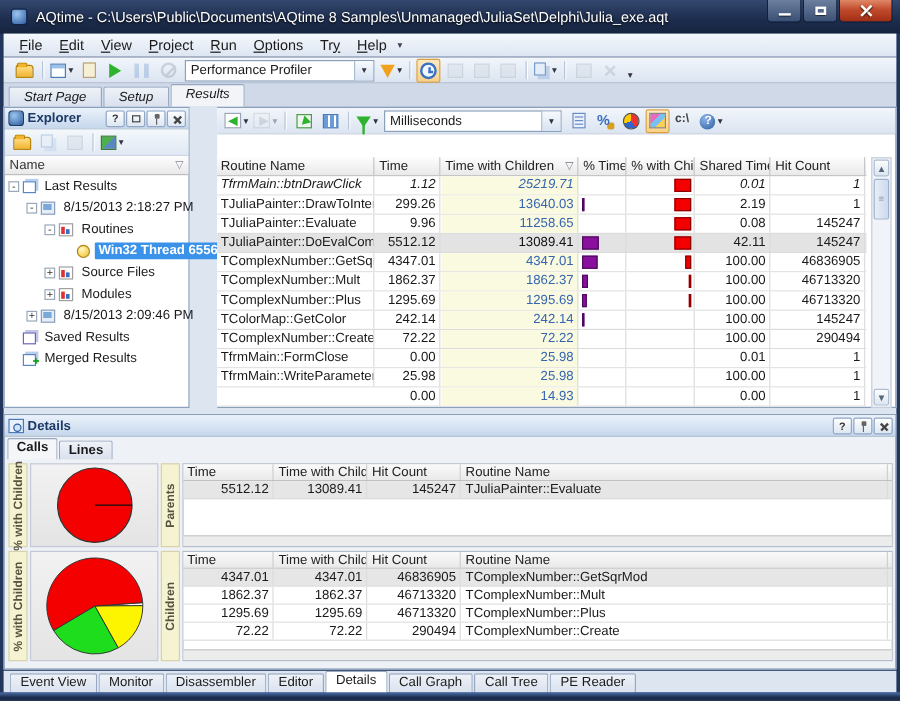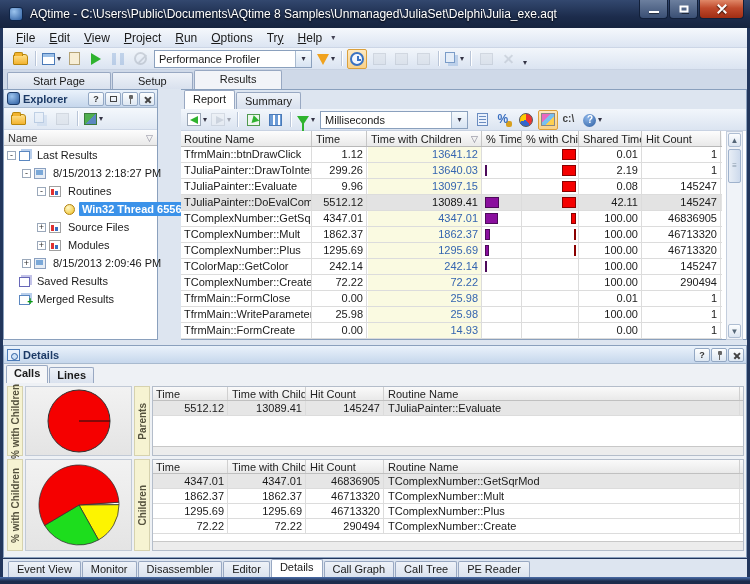--- a/index.html
+++ b/index.html
@@ -72,21 +72,21 @@
   .g-aq{width:13px;height:13px;border-radius:3px;background:radial-gradient(circle at 35% 30%,#9cc4ee,#2c5da0);border:1px solid #1a3a68;}
   .g-det{width:13px;height:12px;background:#eaf1fc;border:1px solid #4a7ab8;}
   .g-det::after{content:'';position:absolute;left:3px;top:3px;width:5px;height:5px;border:1px solid #2c5da0;border-radius:50%;background:#cfe2f8;}
   .combo{height:18px;background:#fff;border:1px solid #8aa0bd;display:flex;align-items:center;margin:0 3px;}
   .combo-text{flex:1;padding-left:4px;white-space:nowrap;overflow:hidden;}
   .combo-arrow{width:16px;height:16px;background:linear-gradient(#f6fafd,#d7e3f2);border-left:1px solid #a8bacf;display:flex;align-items:center;justify-content:center;font-size:8px;color:#334;}
   .w158{width:158px;}.w150{width:148px;}
 
   
   .pagetab-strip{position:absolute;left:3px;top:70px;width:744px;height:19px;background:#cfd9e8;display:flex;align-items:flex-end;padding-left:4px;}
-  .pagetab-strip .tab{height:17px;padding:2px 25px 0;background:linear-gradient(#eef2f8,#d9e1ee);border:1px solid #98a8c2;border-bottom:none;border-radius:2px 2px 0 0;margin-right:1px;}
+  .pagetab-strip .tab{height:17px;padding:2px 12px 0;background:linear-gradient(#eef2f8,#d9e1ee);border:1px solid #98a8c2;border-bottom:none;border-radius:2px 2px 0 0;margin-right:1px;font-style:italic;}
   .pagetab-strip .tab.active{height:19px;background:#f2f4f8;font-weight:normal;}
 
   .content-bg{position:absolute;left:3px;top:89px;width:744px;height:251px;background:#dde5f0;}
 
   
   .explorer{position:absolute;left:3px;top:89px;width:155px;height:251px;background:#fff;border:1px solid #8aa0bd;}
   .phead{height:18px;background:linear-gradient(#eaf2fb,#c6d7ec);border-bottom:1px solid #a8bacf;display:flex;align-items:center;padding:0 2px 0 3px;}
   .phead .ptitle{flex:1;font-weight:bold;color:#1c3a66;margin-left:3px;}
   .pbtn{width:16px;height:14px;background:linear-gradient(#fdfefe,#dde7f2);border:1px solid #93a8c4;border-radius:2px;margin-left:1px;position:relative;display:flex;align-items:center;justify-content:center;font-size:9px;color:#333;font-weight:bold;}
   .pbtn .ibox{width:7px;height:6px;border:1px solid #444;}
@@ -339,24 +339,20 @@
         </div>
         <div class="trow" style="padding-left: 3px;">
           <span class="texp noexp"></span>
           <span class="ticon ti-merged"></span>
           <span class="tlabel">Merged Results</span>
         </div>
       </div>
   </div>
 
   <div class="report">
-    <div class="rtabs">
-        <span class="tab active">Report</span>
-        <span class="tab">Summary</span>
-      </div>
     <div class="rtoolbar">
         <span class="tbtn">
           <span class="g g-back"></span>
           <span class="dd">▾</span>
         </span>
         <span class="tbtn disabled">
           <span class="g g-fwd"></span>
           <span class="dd">▾</span>
         </span>
         <span class="tsep"></span>
@@ -413,24 +409,24 @@
           <span>% with Chil...</span>
         </div>
         <div class="rh" style="left: 399px; width: 62px;">
           <span>Shared Time</span>
         </div>
         <div class="rh" style="left: 462px; width: 78px;">
           <span>Hit Count</span>
         </div>
       </div>
     <div class="rtable-body">
-        <div class="rrow" style="top: 0px;">
+        <div class="rrow" style="top: 0px; font-style: italic;">
           <div class="rc txt" style="left: 0px; width: 131px;">TfrmMain::btnDrawClick</div>
           <div class="rc num" style="left: 132px; width: 54px;">1.12</div>
-          <div class="rc num twc" style="left: 187px; width: 114px;">13641.12</div>
+          <div class="rc num twc" style="left: 187px; width: 114px;">25219.71</div>
           <div class="rc barcell" style="left: 302px; width: 39px;"></div>
           <div class="rc barcell" style="left: 342px; width: 56px;">
             <span class="rbar" style="width: 14px;"></span>
           </div>
           <div class="rc num" style="left: 399px; width: 62px;">0.01</div>
           <div class="rc num" style="left: 462px; width: 78px;">1</div>
         </div>
         <div class="rrow" style="top: 16px;">
           <div class="rc txt" style="left: 0px; width: 131px;">TJuliaPainter::DrawToInternalBit...</div>
           <div class="rc num" style="left: 132px; width: 54px;">299.26</div>
@@ -440,21 +436,21 @@
           </div>
           <div class="rc barcell" style="left: 342px; width: 56px;">
             <span class="rbar" style="width: 14px;"></span>
           </div>
           <div class="rc num" style="left: 399px; width: 62px;">2.19</div>
           <div class="rc num" style="left: 462px; width: 78px;">1</div>
         </div>
         <div class="rrow" style="top: 32px;">
           <div class="rc txt" style="left: 0px; width: 131px;">TJuliaPainter::Evaluate</div>
           <div class="rc num" style="left: 132px; width: 54px;">9.96</div>
-          <div class="rc num twc" style="left: 187px; width: 114px;">13097.15</div>
+          <div class="rc num twc" style="left: 187px; width: 114px;">11258.65</div>
           <div class="rc barcell" style="left: 302px; width: 39px;"></div>
           <div class="rc barcell" style="left: 342px; width: 56px;">
             <span class="rbar" style="width: 14px;"></span>
           </div>
           <div class="rc num" style="left: 399px; width: 62px;">0.08</div>
           <div class="rc num" style="left: 462px; width: 78px;">145247</div>
         </div>
         <div class="rrow sel" style="top: 48px;">
           <div class="rc txt" style="left: 0px; width: 131px;">TJuliaPainter::DoEvalComplex</div>
           <div class="rc num" style="left: 132px; width: 54px;">5512.12</div>
@@ -539,21 +535,20 @@
         <div class="rrow" style="top: 160px;">
           <div class="rc txt" style="left: 0px; width: 131px;">TfrmMain::WriteParameters</div>
           <div class="rc num" style="left: 132px; width: 54px;">25.98</div>
           <div class="rc num twc" style="left: 187px; width: 114px;">25.98</div>
           <div class="rc barcell" style="left: 302px; width: 39px;"></div>
           <div class="rc barcell" style="left: 342px; width: 56px;"></div>
           <div class="rc num" style="left: 399px; width: 62px;">100.00</div>
           <div class="rc num" style="left: 462px; width: 78px;">1</div>
         </div>
         <div class="rrow" style="top: 176px;">
-          <div class="rc txt" style="left: 0px; width: 131px;">TfrmMain::FormCreate</div>
           <div class="rc num" style="left: 132px; width: 54px;">0.00</div>
           <div class="rc num twc" style="left: 187px; width: 114px;">14.93</div>
           <div class="rc barcell" style="left: 302px; width: 39px;"></div>
           <div class="rc barcell" style="left: 342px; width: 56px;"></div>
           <div class="rc num" style="left: 399px; width: 62px;">0.00</div>
           <div class="rc num" style="left: 462px; width: 78px;">1</div>
         </div>
       </div>
     <div class="vscroll">
       <span class="sarrow" style="top:1px;">▲</span>

